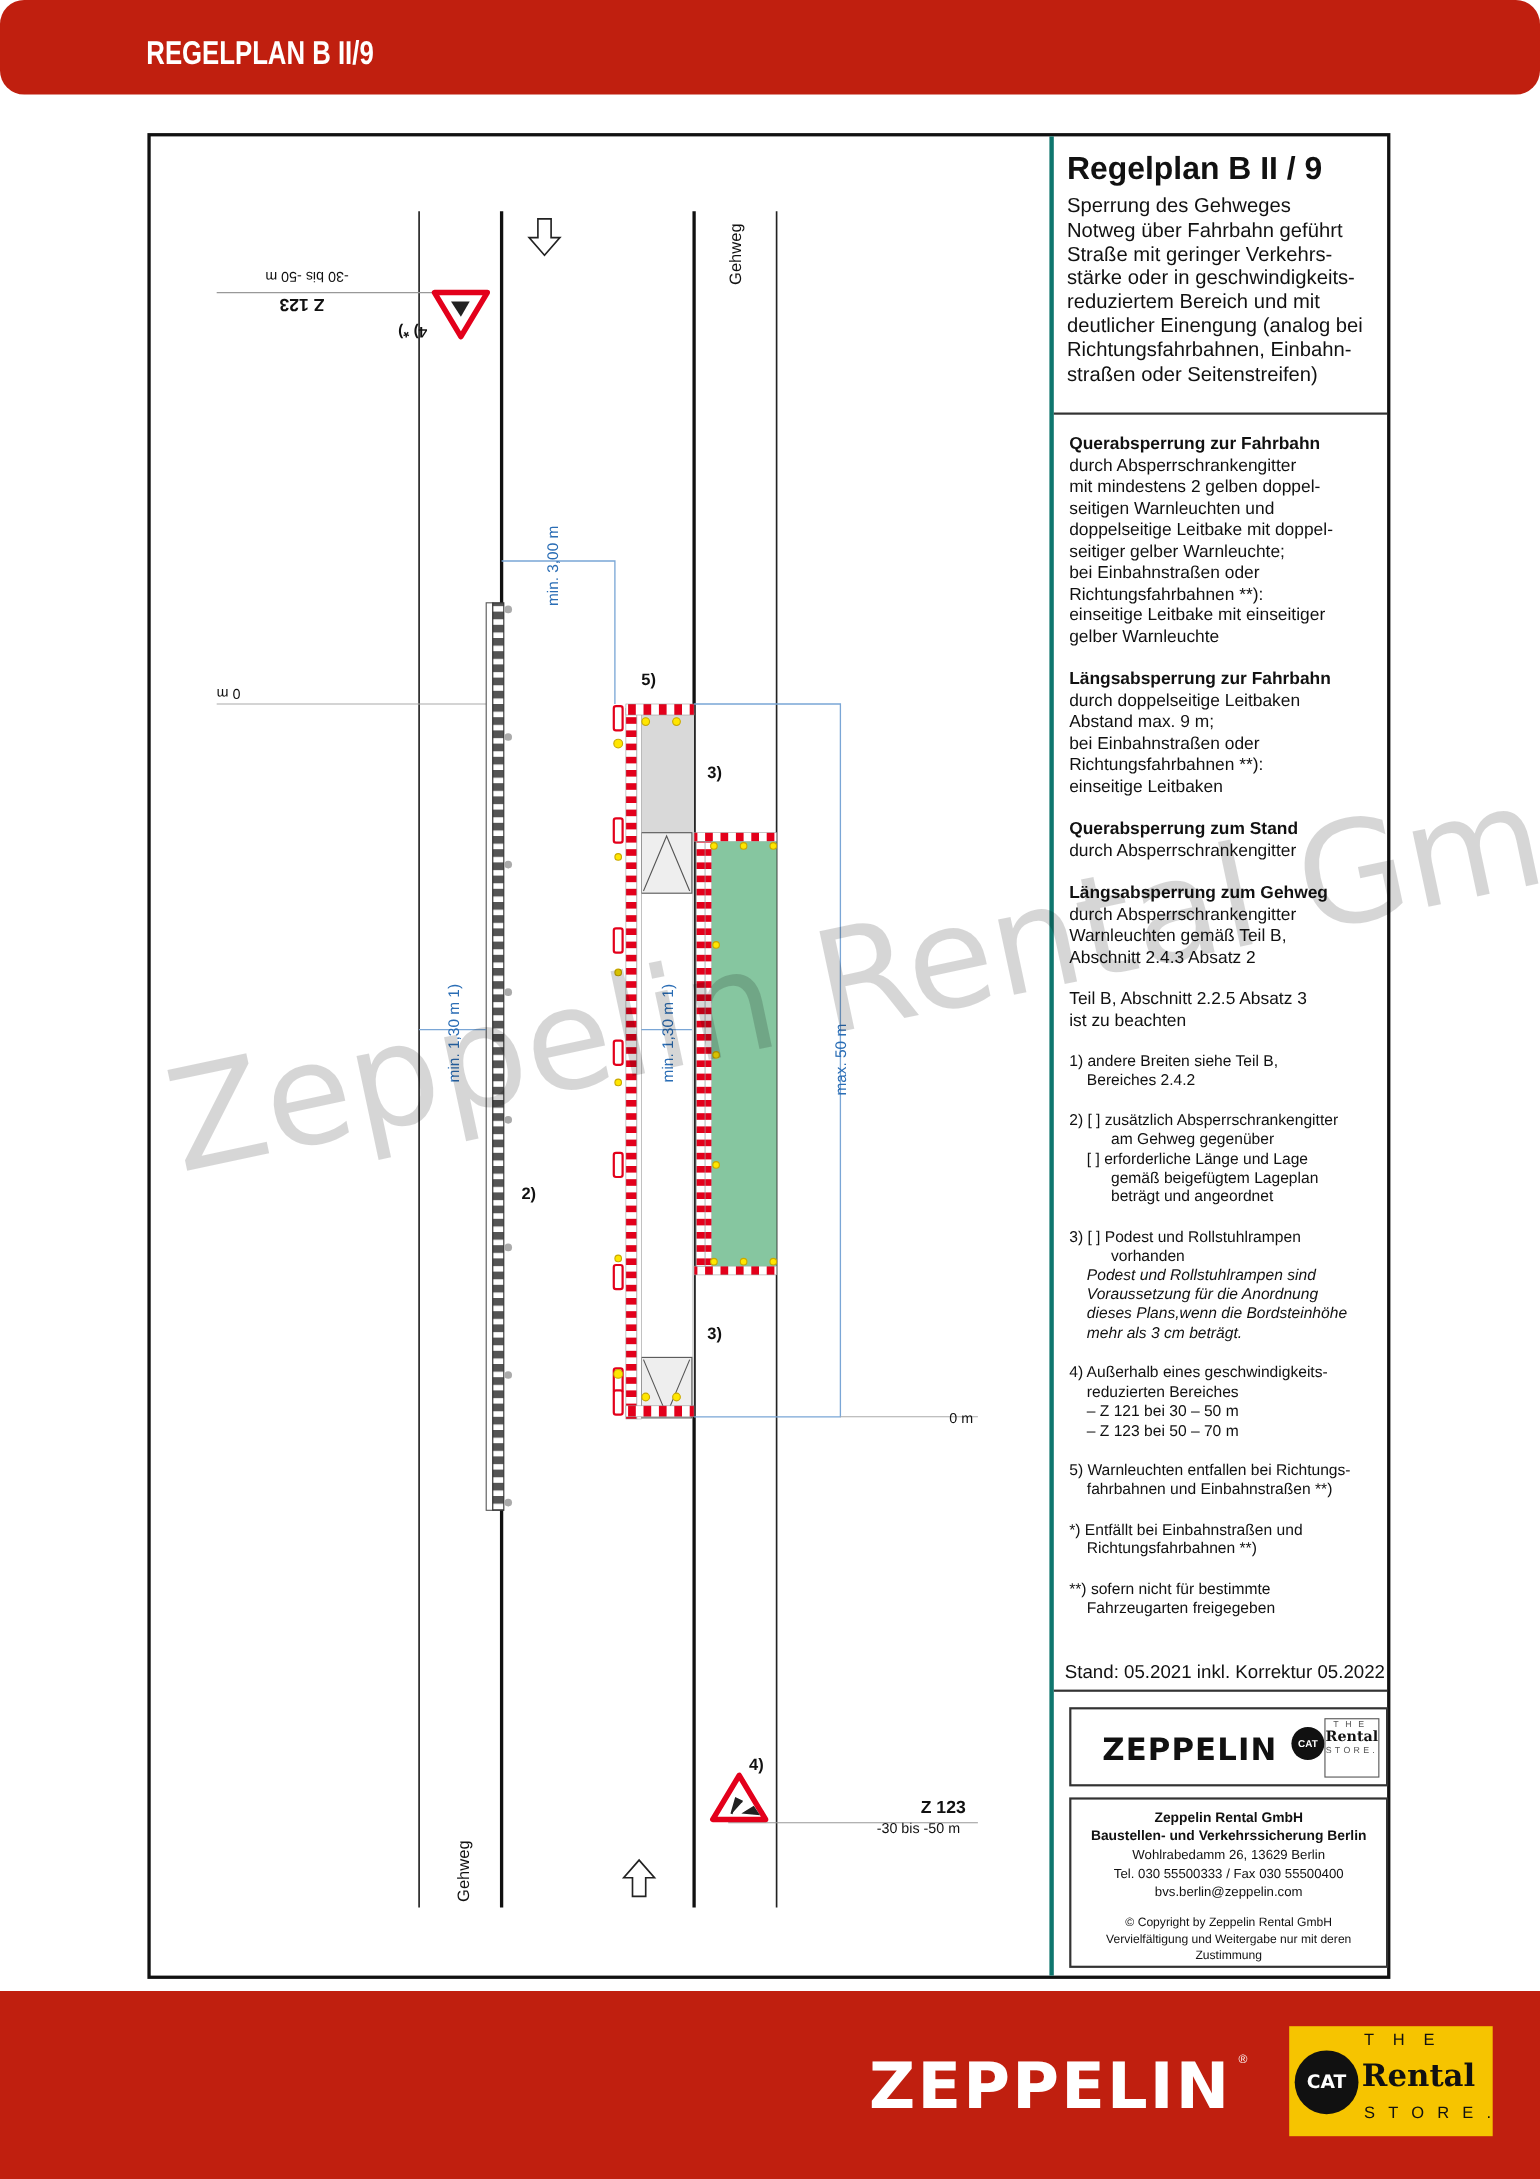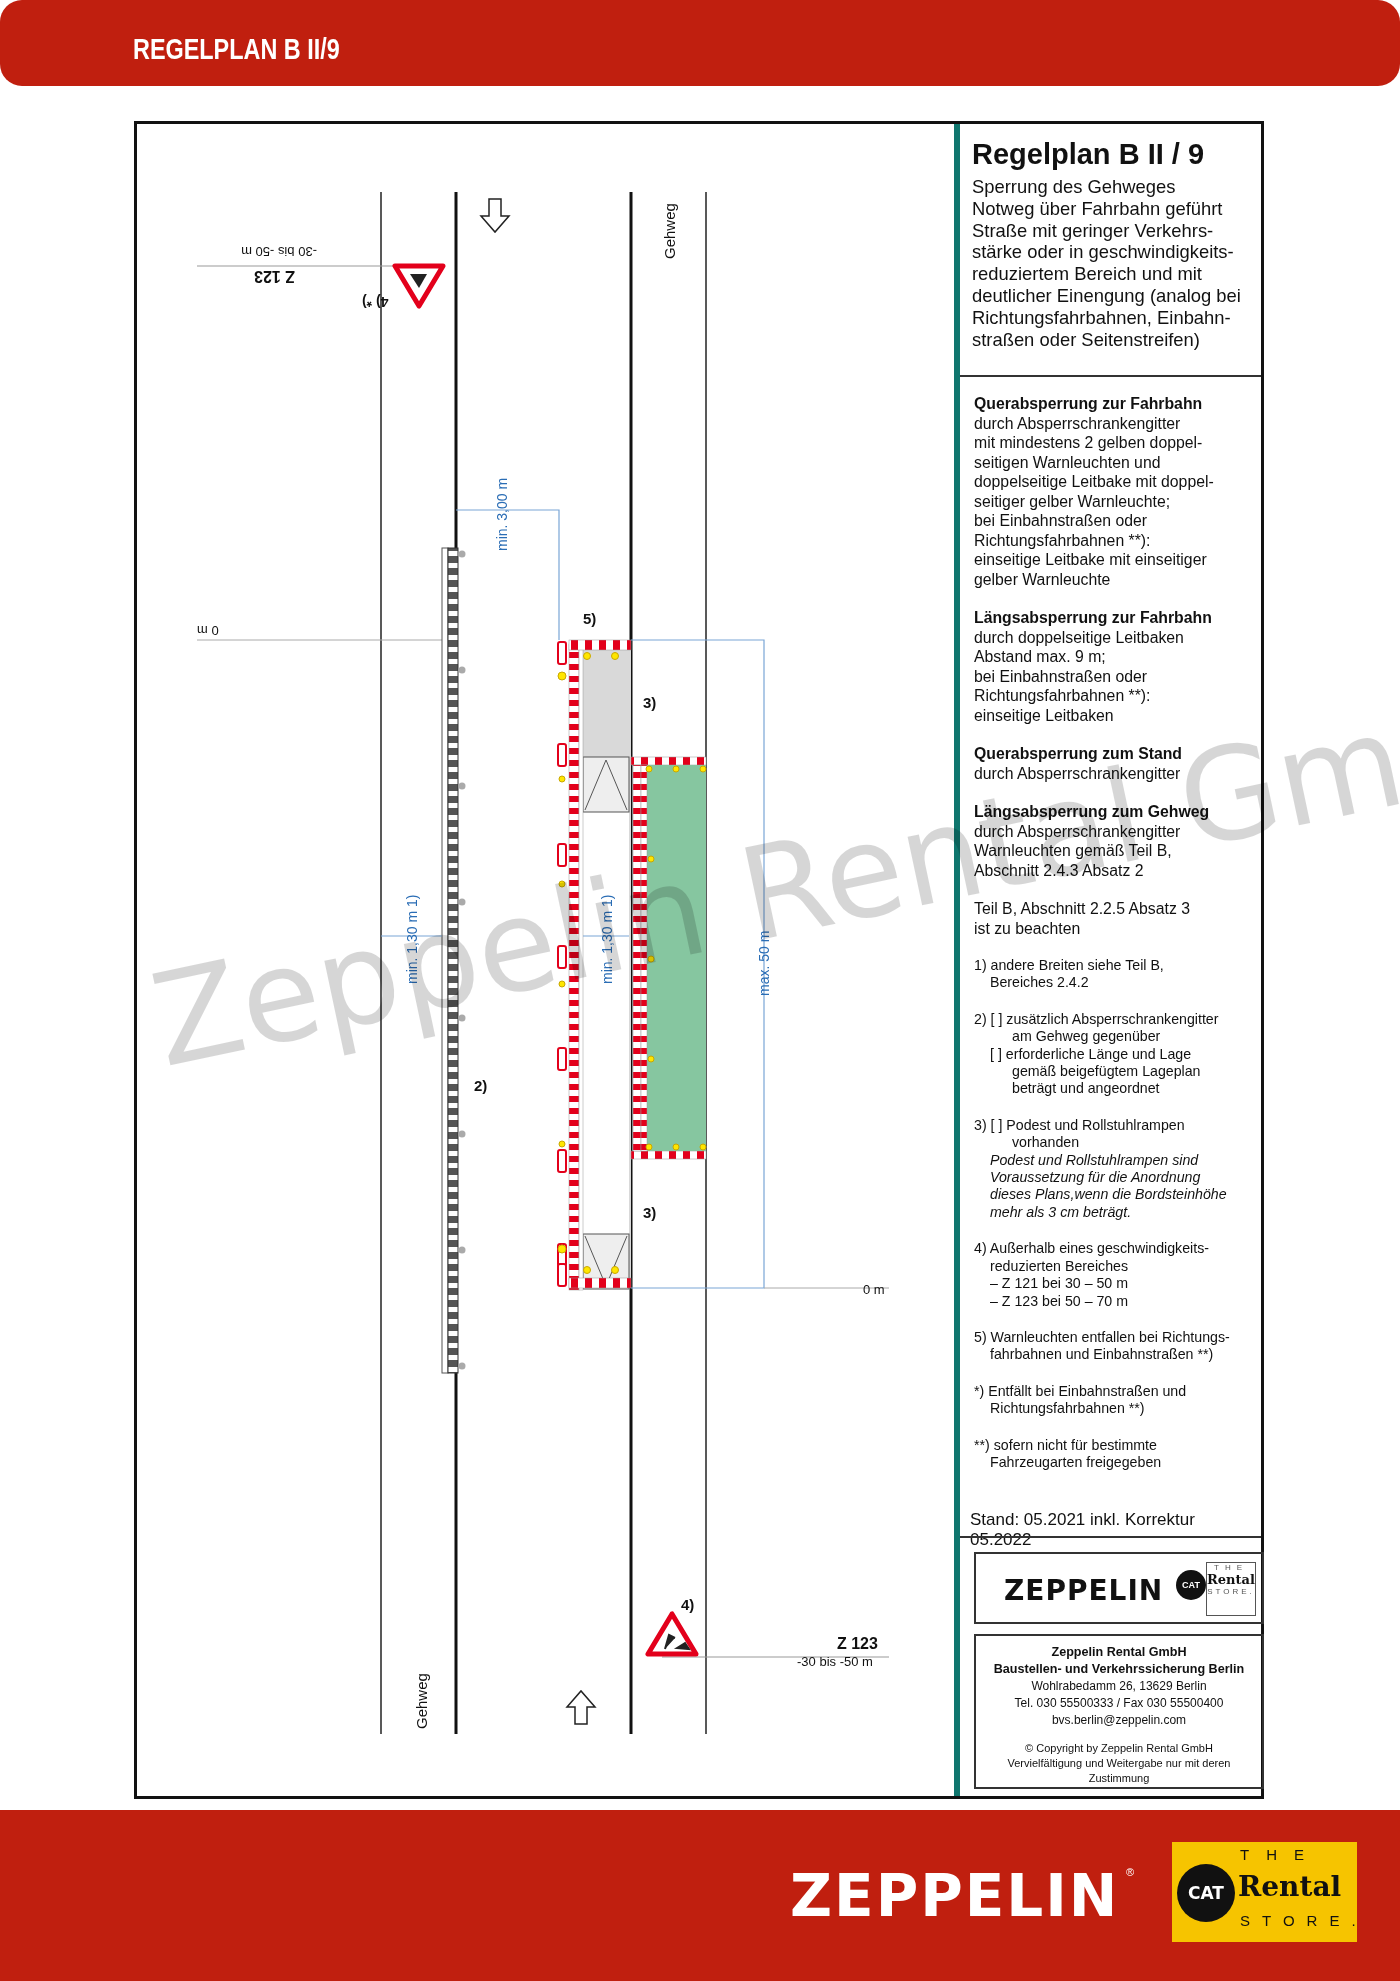--- a/index.html
+++ b/index.html
@@ -7,21 +7,21 @@
          font-family:"Liberation Sans", sans-serif; color:#111; }
   .topbar { position:absolute; left:0; top:0; width:1400px; height:86px; background:#c01f0f;border-radius:22px; }
   .topbar .title { position:absolute; left:133px; top:32px; color:#fff; font-weight:700;
          font-size:30px; letter-spacing:0px; transform:scaleX(0.78); transform-origin:left center;
          font-family:"Liberation Sans", sans-serif; }
   .frame { position:absolute; left:134px; top:121px; width:1130px; height:1678px;
            border:3px solid #111; box-sizing:border-box; background:#fff; }
   .drawing { position:absolute; left:0; top:0; width:816px; height:1672px; }
   .drawing svg { position:absolute; left:0; top:0; }
   .sidepanel { position:absolute; left:817px; top:0; width:307px; height:1672px;
-               border-left:6px solid #0f766e; box-sizing:border-box; }
+               border-left:4px solid #0f766e; box-sizing:border-box; }
   .sp-head { position:absolute; left:0; top:0; width:100%; height:253px; border-bottom:2px solid #333; box-sizing:border-box; }
   .sp-title { position:absolute; left:12px; top:14px; font-size:29px; font-weight:700; }
   .sp-sub { position:absolute; left:12px; top:52px; width:290px; font-size:18.4px; line-height:21.8px; }
   .sp-body { position:absolute; left:14px; top:270px; width:290px; font-size:15.8px; line-height:19.5px; }
   .sp-body .blk { margin-bottom:19px; }
   .sp-body .bold { font-weight:700; }
   .sp-body .small { font-size:14.2px; line-height:17.4px; }
   .sp-body .it { font-style:italic; }
   .ind1 { padding-left:16px; }
   .ind2 { padding-left:38px; }

